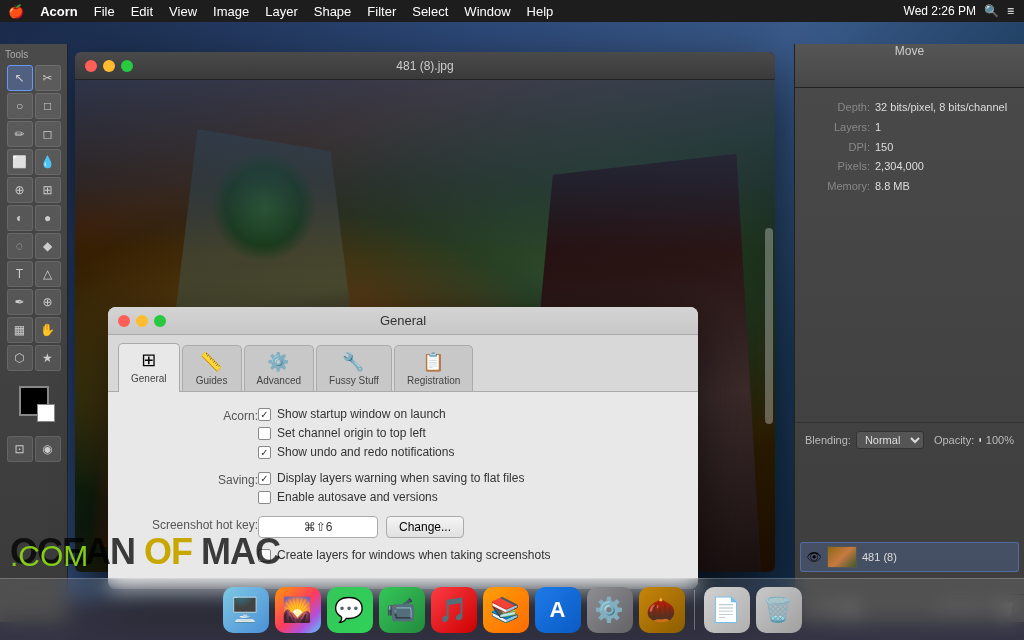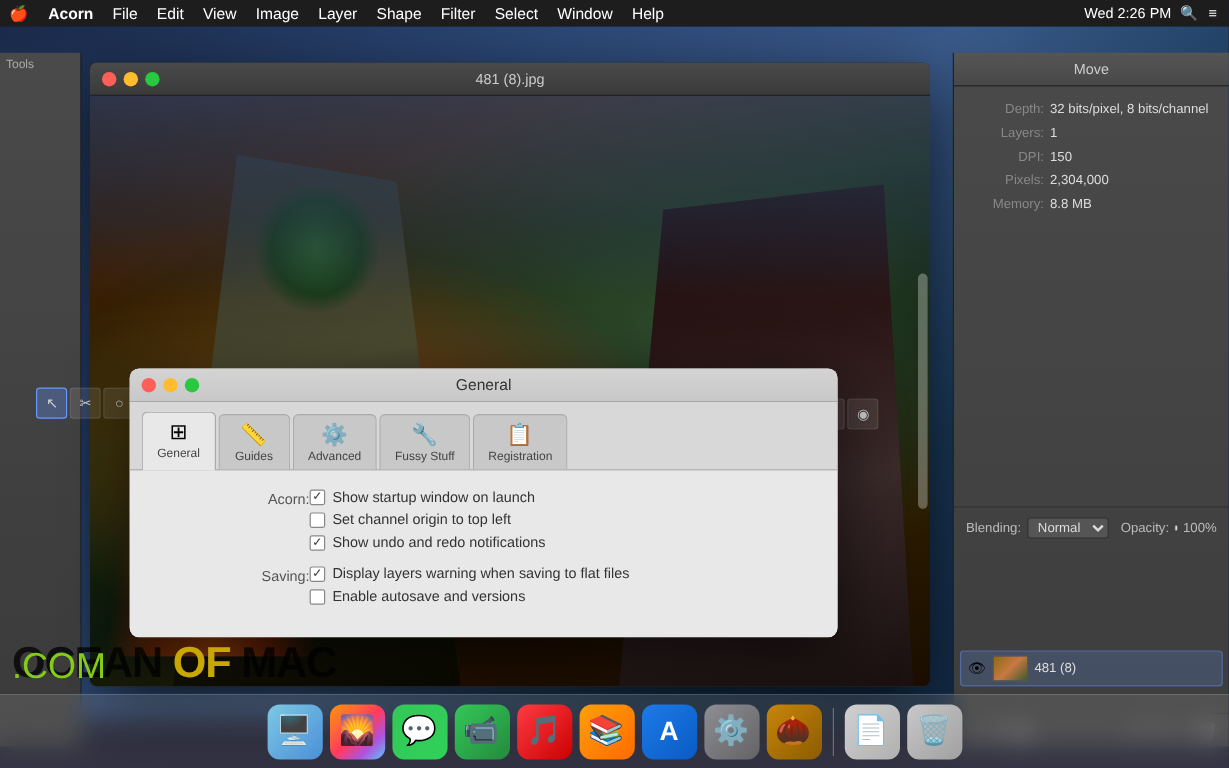--- a/index.html
+++ b/index.html
@@ -114,20 +114,21 @@
 
     
     #tools-panel {
       position: absolute;
       top: 22px; left: 0;
       width: 68px;
       height: 578px;
       background: linear-gradient(#4a4a4a, #3a3a3a);
       border-right: 1px solid #222;
       display: flex;
+      flex-direction: column;
       align-items: center;
       padding-top: 5px;
       gap: 2px;
       z-index: 50;
     }
     #tools-title {
       font-size: 10px;
       color: #aaa;
       margin-bottom: 3px;
       align-self: flex-start;
@@ -169,24 +170,24 @@
     #info-panel {
       position: absolute;
       top: 22px; right: 0;
       width: 230px;
       height: 578px;
       background: linear-gradient(#4a4a4a, #3d3d3d);
       border-left: 1px solid #222;
       z-index: 50;
     }
     #info-titlebar {
-      height: 28px;
+      height: 44px;
       background: linear-gradient(#555, #484848);
       display: flex;
-      align-items: center;
+      align-items: flex-start;
       justify-content: center;
       border-bottom: 1px solid #222;
     }
     #info-title { font-size: 12px; color: #ccc; }
     #info-content {
       padding: 10px;
       font-size: 11px;
       color: #bbb;
       line-height: 1.8;
     }
@@ -717,20 +718,33 @@
             <div class="checkbox checked">✓</div>
             <span>Display layers warning when saving to flat files</span>
           </div>
           <div class="pref-check-row">
             <div class="checkbox"></div>
             <span>Enable autosave and versions</span>
           </div>
         </div>
       </div>
 
+      <div class="pref-section">
+        <span class="pref-section-label">Screenshot hot key:</span>
+        <div class="pref-options">
+          <div class="hotkey-row">
+            <div class="hotkey-field">⌘⇧6</div>
+            <button class="change-btn">Change...</button>
+          </div>
+          <div class="pref-check-row" style="margin-top:5px;">
+            <div class="checkbox"></div>
+            <span>Create layers for windows when taking screenshots</span>
+          </div>
+        </div>
+      </div>
 
     </div>
   </div>
 
 </div>
 
 <div id="watermark">
   <span style="color:rgba(0,0,0,0.75);">OCEAN</span>
   <span style="color:#c8a800;">OF</span>
   <span style="color:rgba(0,0,0,0.75);">MAC</span>

